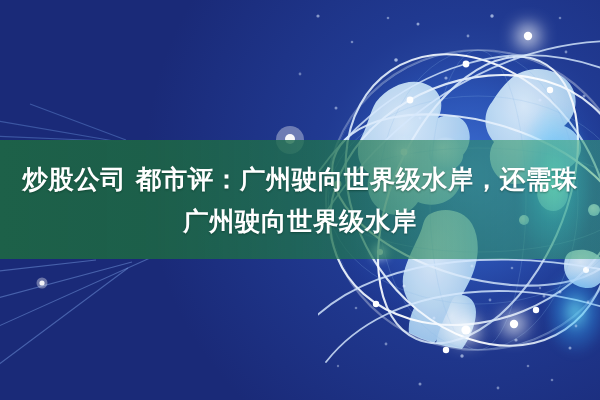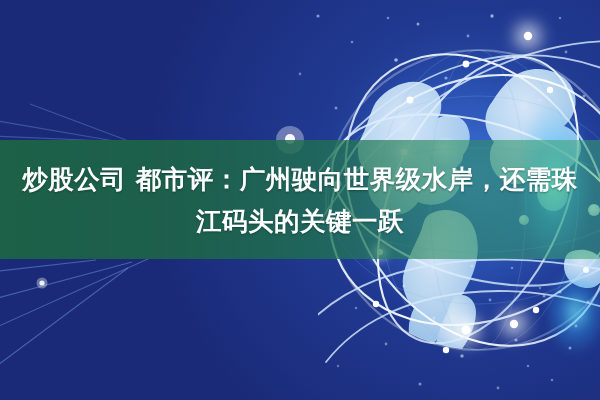--- a/index.html
+++ b/index.html
@@ -368,16 +368,16 @@
     <g fill="#6fcf9a" fill-opacity="0.30" clip-path="inset(140px 0 141px 0)">
       <path d="M470 150 C 492 144 516 156 520 176 C 524 198 510 220 492 230
                C 476 240 460 232 456 216 C 450 194 456 166 470 150 Z"></path>
       <path d="M536 196 C 552 190 570 200 572 216 C 574 232 562 244 548 242
                C 534 240 526 226 528 212 C 529 204 532 198 536 196 Z"></path>
     </g>
   </svg>
 
   <div id="headline">
     <div class="headline-line" id="line-1">炒股公司 都市评：广州驶向世界级水岸，还需珠</div>
-    <div class="headline-line" id="line-2">江码头的关键一跃</div>
+    <div class="headline-line" id="line-2">广州驶向世界级水岸</div>
   </div>
 
 </div>
 
 </body></html>

